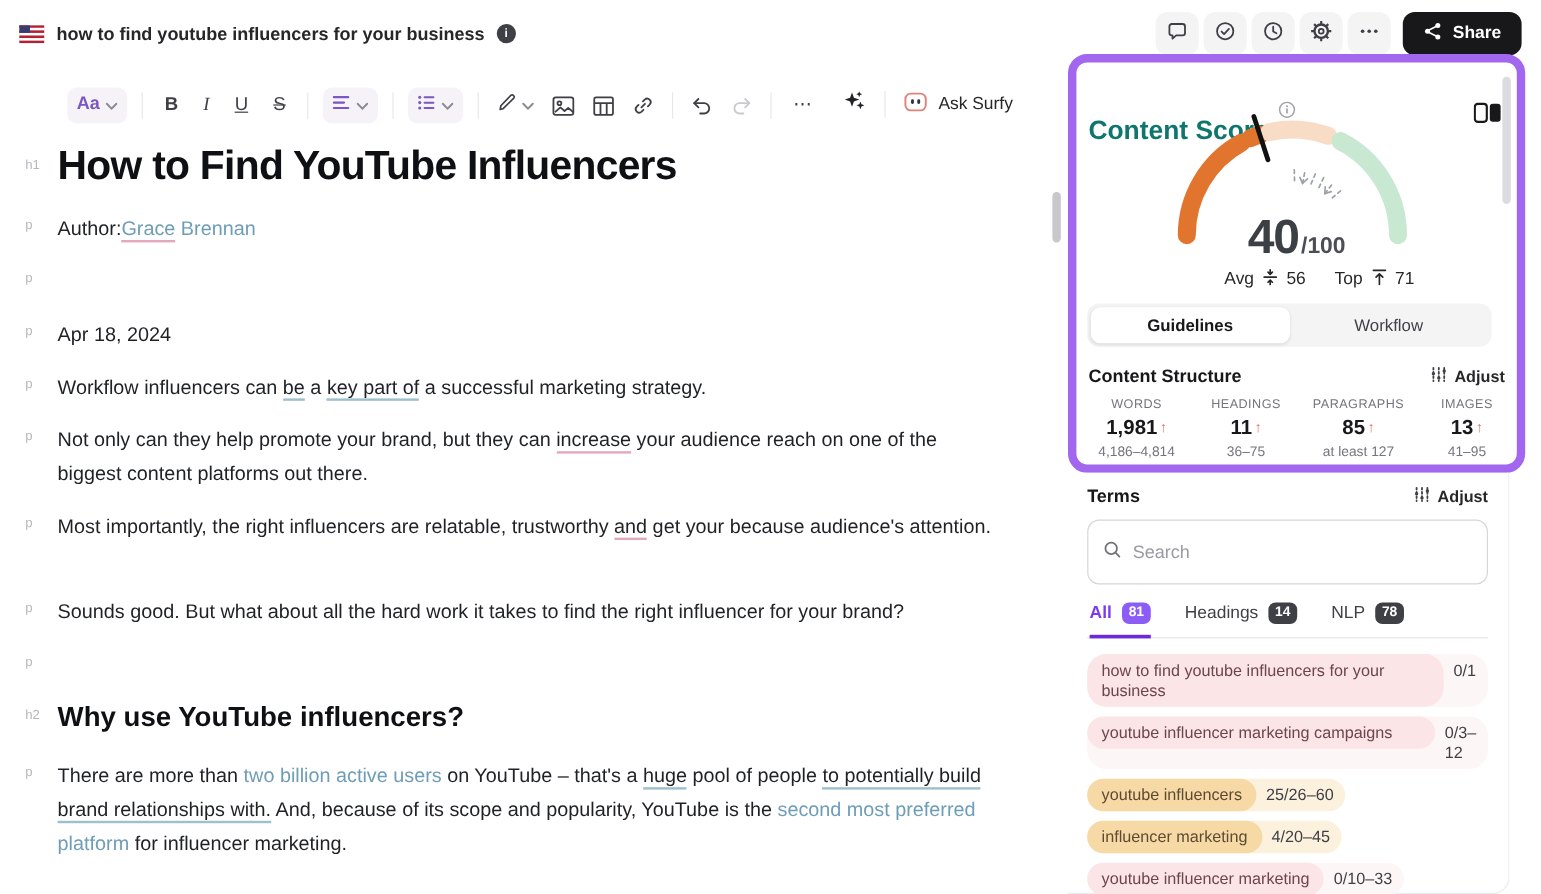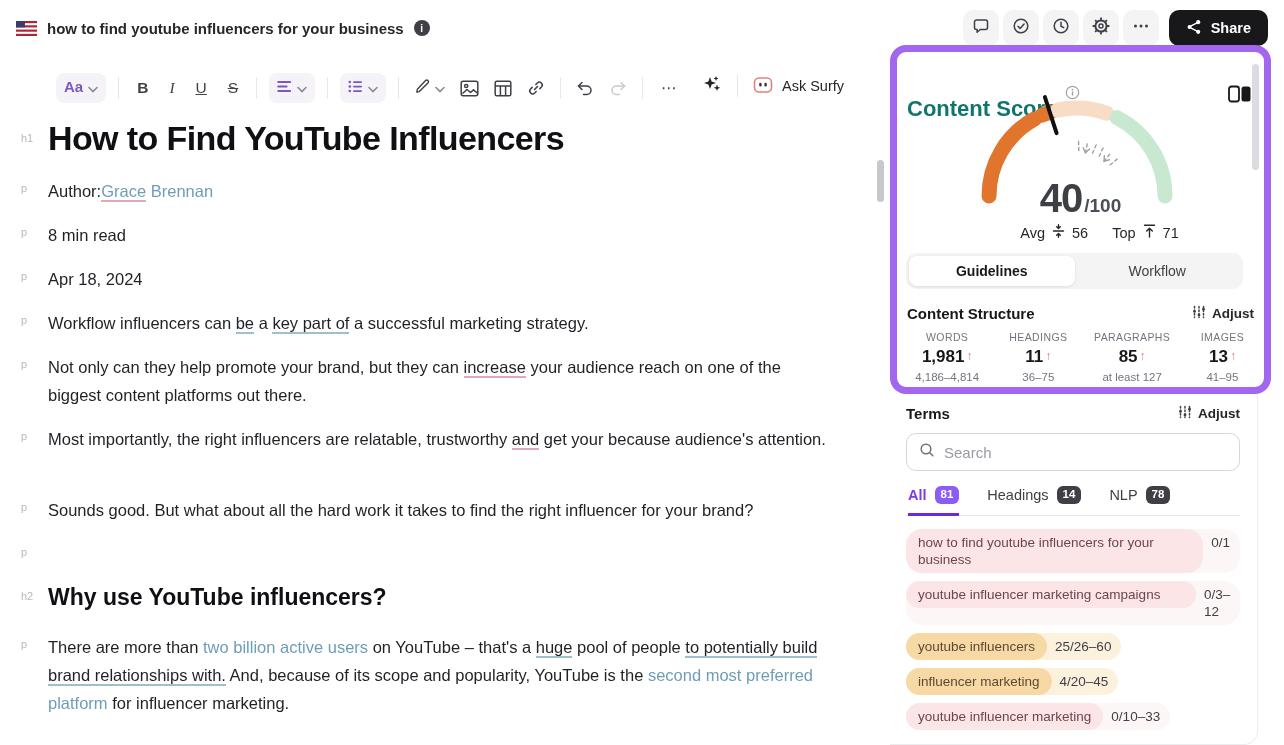--- a/index.html
+++ b/index.html
@@ -61,21 +61,21 @@
   .stat-label{font-size:10.5px;color:#74747e;letter-spacing:.4px;}
   .stat-value{font-size:17px;font-weight:700;color:#18181b;margin-top:4px;}
   .stat-arrow{font-size:12px;color:#e0776b;font-weight:400;margin-left:2px;vertical-align:2px;}
   .stat-range{font-size:11.5px;color:#74747e;margin-top:4px;}
   .panel-scroll{position:absolute;right:5px;top:12px;width:7px;height:106px;border-radius:4px;background:#dcdce0;cursor:pointer;}
 
   
   .terms-panel{position:absolute;left:890px;top:394px;width:368px;height:351px;background:#fff;border-right:1px solid #ececf0;border-bottom:1px solid #ececf0;border-bottom-right-radius:14px;padding:11px 17px 0 16px;}
   .terms-header{display:flex;align-items:center;}
   .terms-title{font-size:15px;font-weight:700;color:#18181b;}
-  .search-box{margin-top:11px;height:38px;border:1px solid #d6d6db;border-radius:10px;display:flex;align-items:center;padding:0 12px;gap:9px;background:#fff;}
+  .search-box{margin-top:11px;height:54px;border:1px solid #d6d6db;border-radius:10px;display:flex;align-items:center;padding:0 12px;gap:9px;background:#fff;}
   .search-box input{border:none;outline:none;font-size:15px;color:#202124;flex:1;font-family:"Liberation Sans",sans-serif;background:transparent;}
   .search-box input::placeholder{color:#9a9aa2;}
   .term-tabs{margin-top:15px;display:flex;gap:28px;border-bottom:1px solid #e7e7ea;padding:0 2px;}
   .term-tab{display:flex;align-items:center;gap:8px;padding-bottom:9px;font-size:14.5px;color:#3f3f46;border-bottom:3px solid transparent;margin-bottom:-1px;cursor:pointer;}
   .term-tab.active{color:#7c3aed;font-weight:600;border-bottom-color:#6d28d9;}
   .badge{font-size:11.5px;font-weight:700;color:#fff;border-radius:6px;padding:2px 6px;line-height:1.2;}
   .badge.purple{background:#8b5cf6;}
   .badge.dark{background:#3f3f46;}
   .chips{margin-top:13px;display:flex;flex-direction:column;gap:8px;align-items:flex-start;}
   .chip{display:flex;align-items:flex-start;border-radius:16px;font-size:13.5px;line-height:17px;cursor:pointer;}
@@ -253,21 +253,20 @@
 <div class="doc-row row-h1" style="top:116px">
   <span class="gutter" style="top:16px">h1</span>
   <div class="doc-text"><span>How to Find YouTube Influencers</span></div>
 </div>
 <div class="doc-row" style="top:177px">
   <span class="gutter" style="top:5px">p</span>
   <div class="doc-text"><span>Author:</span><span class="seg-link seg-upink">Grace</span><span class="seg-link"> Brennan</span></div>
 </div>
 <div class="doc-row" style="top:221px">
   <span class="gutter" style="top:5px">p</span>
-  <div class="doc-text"><span>8 min read</span></div>
 </div>
 <div class="doc-row" style="top:265px">
   <span class="gutter" style="top:5px">p</span>
   <div class="doc-text"><span>Apr 18, 2024</span></div>
 </div>
 <div class="doc-row" style="top:309px">
   <span class="gutter" style="top:5px">p</span>
   <div class="doc-text"><span>Workflow influencers can </span><span class="seg-ublue">be</span><span> a </span><span class="seg-ublue">key part of</span><span> a successful marketing strategy.</span></div>
 </div>
 <div class="doc-row" style="top:353px">

